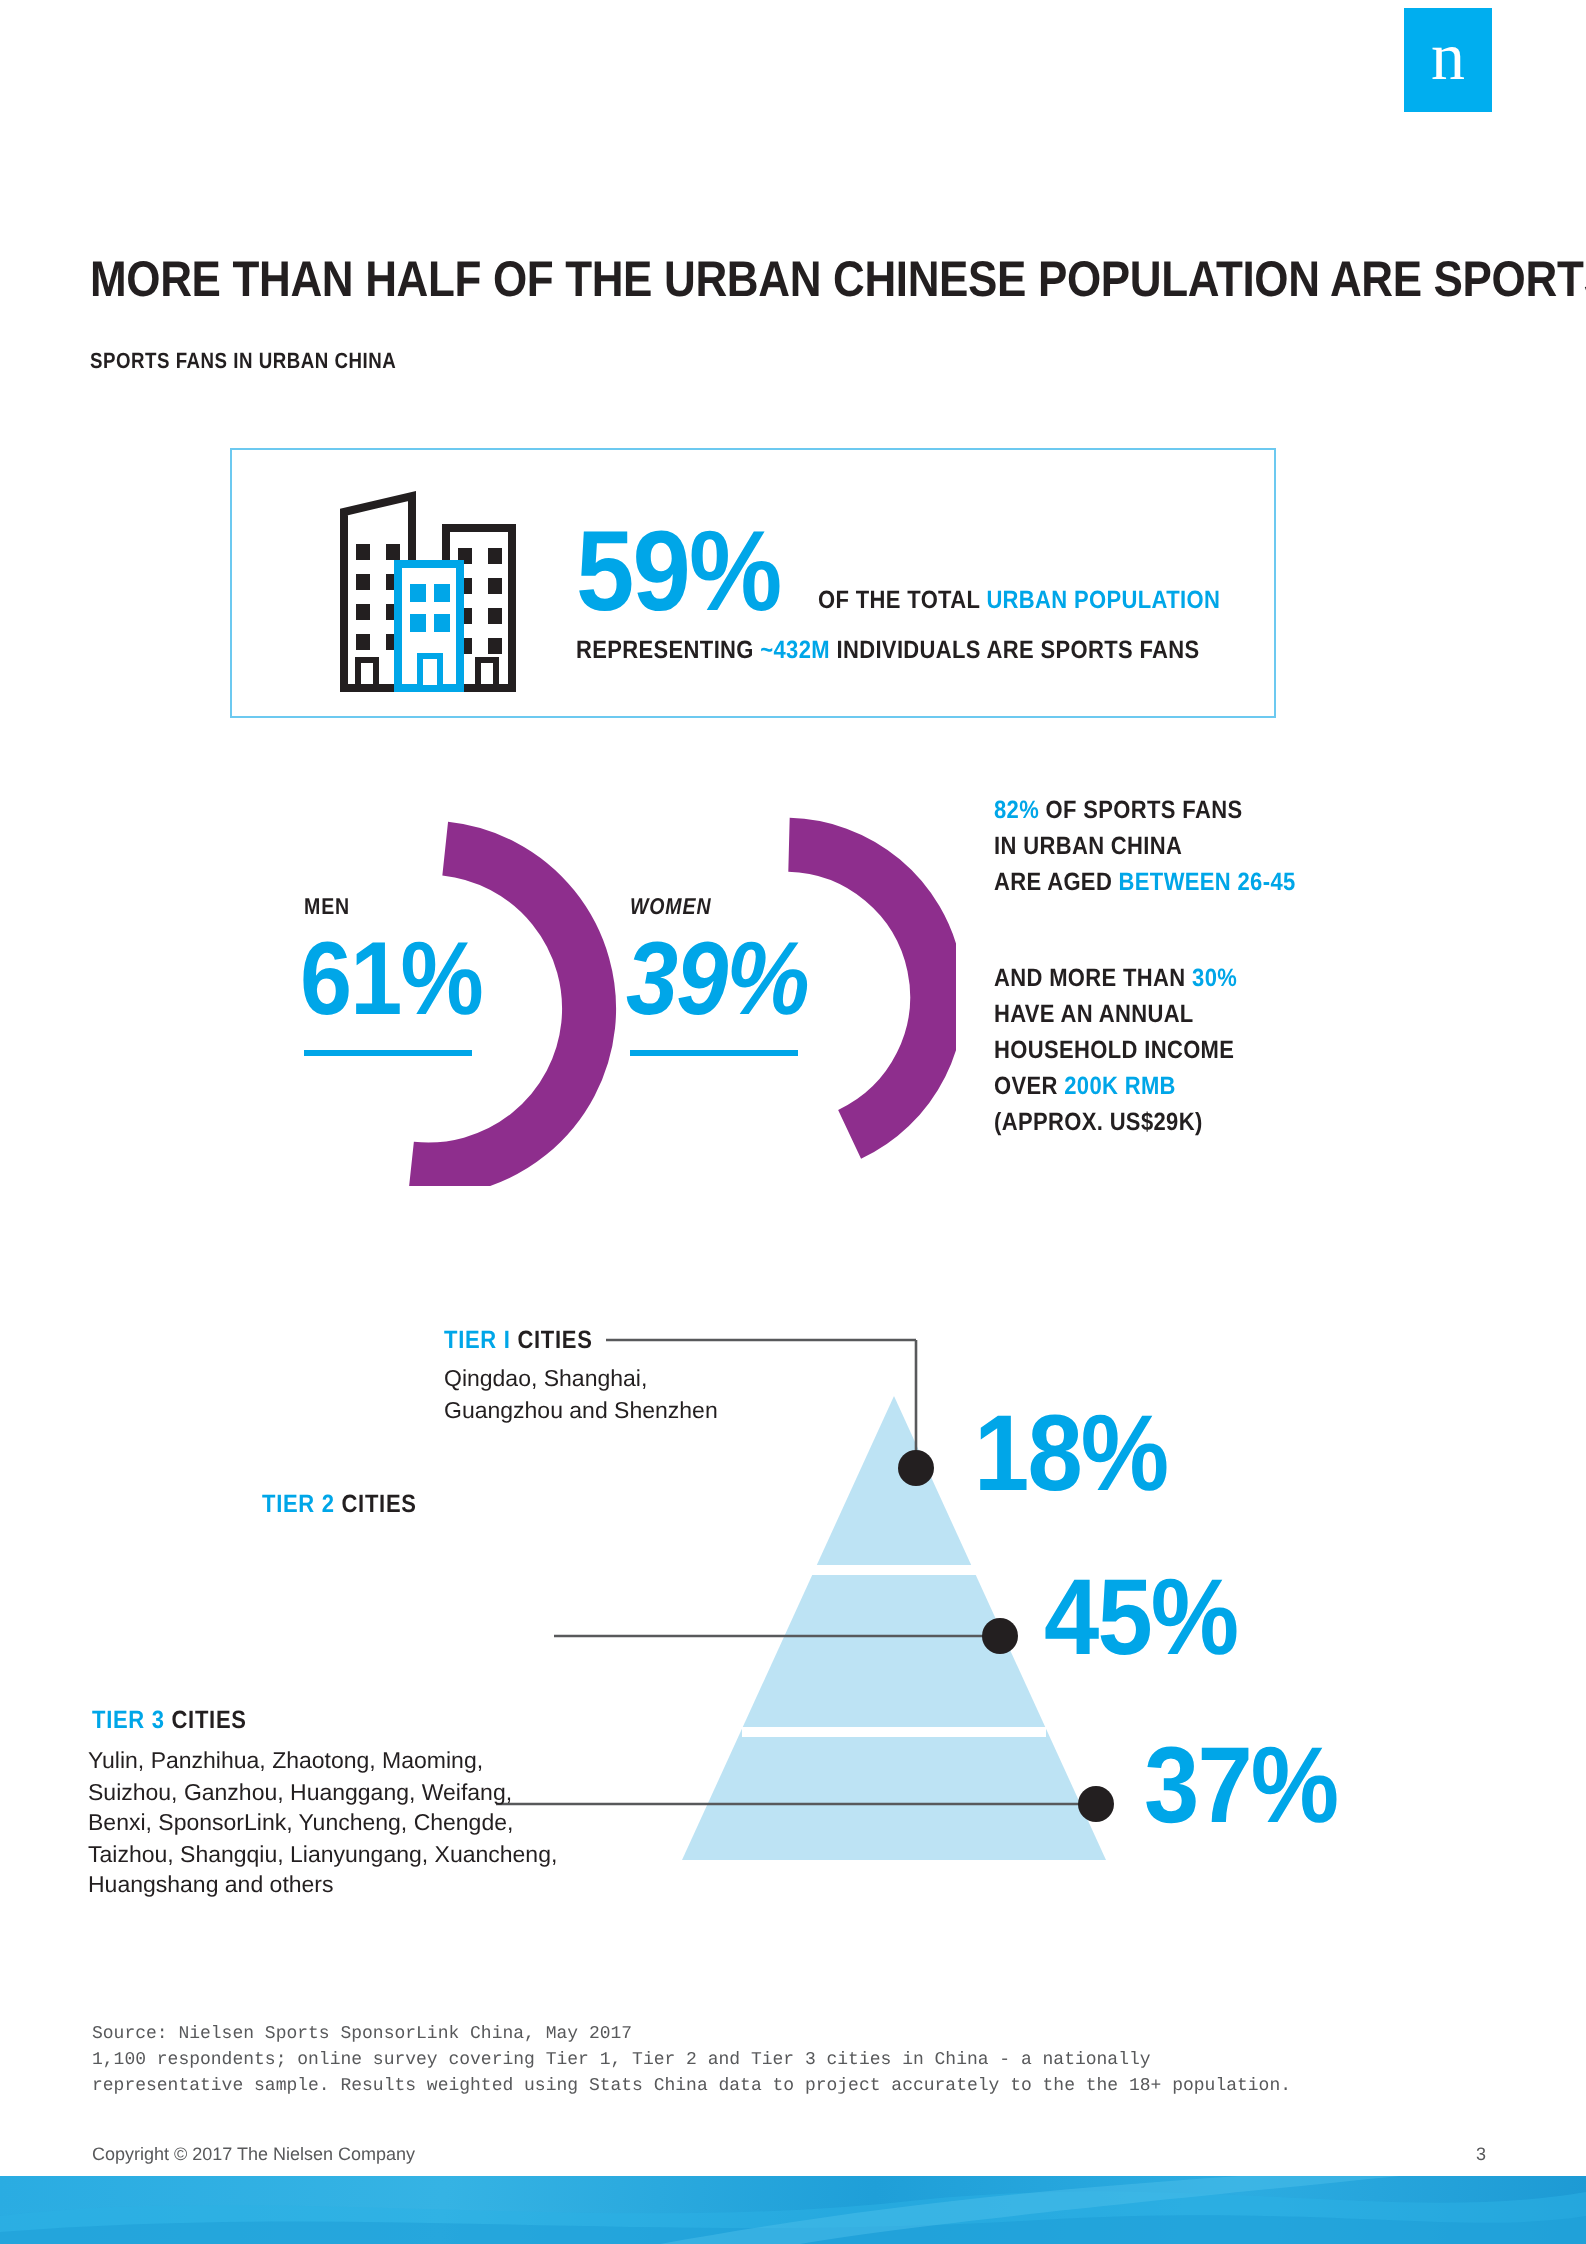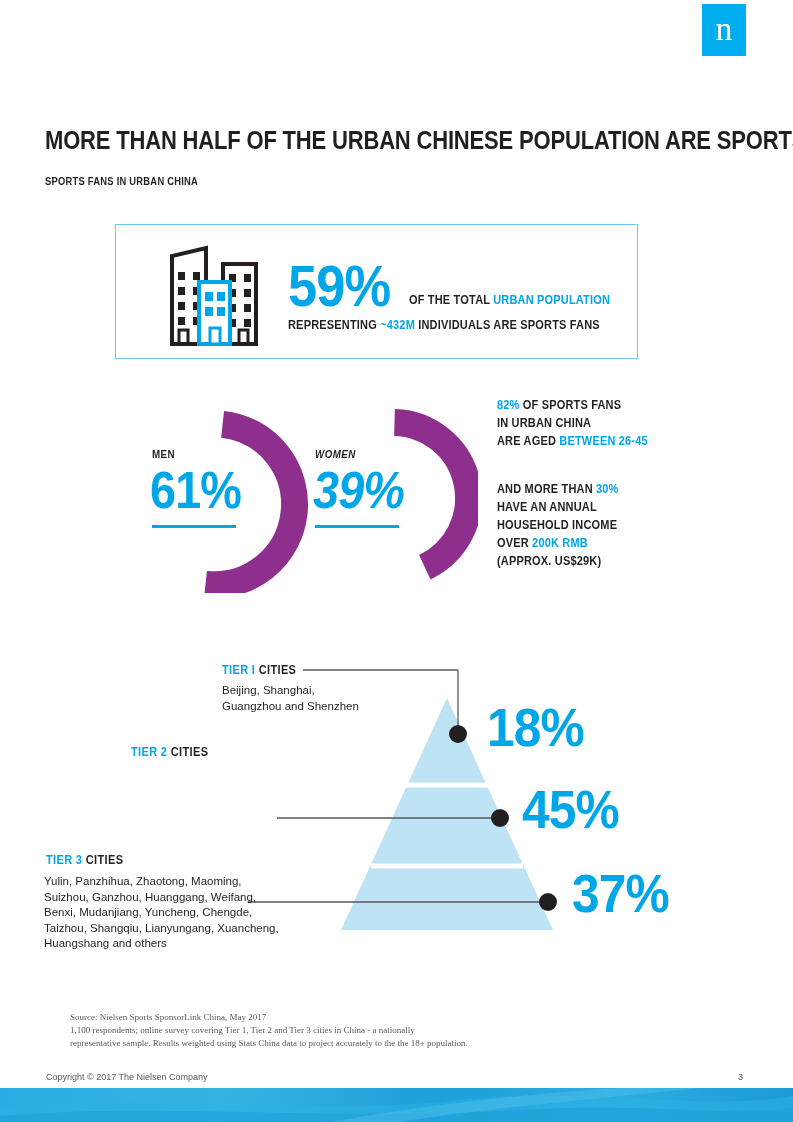--- a/index.html
+++ b/index.html
@@ -211,26 +211,25 @@
     transform: scaleX(0.92);
     transform-origin: left top;
     white-space: nowrap;
   }
 
   
   .source {
     position: absolute;
     left: 46px;
     top: 1011px;
-    font-family: Liberation Serif, serif;
+    font-family: Liberation Mono, monospace;
     font-size: 9px;
     color: #58595b;
     line-height: 13px;
     white-space: pre-line;
-    margin-left: 24px;
   }
   .copyright {
     position: absolute;
     left: 46px;
     top: 1072px;
     font-family: "Liberation Sans", sans-serif;
     font-size: 9px;
     color: #58595b;
   }
   .pagenum {
@@ -353,31 +352,31 @@
     <circle cx="458" cy="734" r="9" fill="#231f20"></circle>
 
     <line x1="277" y1="818" x2="499" y2="818" stroke="#58595b" stroke-width="1.3"></line>
     <circle cx="500" cy="818" r="9" fill="#231f20"></circle>
 
     <line x1="248" y1="902" x2="548" y2="902" stroke="#58595b" stroke-width="1.3"></line>
     <circle cx="548" cy="902" r="9" fill="#231f20"></circle>
   </svg>
 
   <div class="tier-head" style="left:222px; top:663px;"><span class="cy">TIER I</span> <span>CITIES</span></div>
-  <div class="tier-cities" style="left:222px; top:683px;">Beijing, Shanghai,
+  <div class="tier-cities" style="left:222px; top:683px;">Qingdao, Shanghai,
 Guangzhou and Shenzhen</div>
   <div class="pct-big" style="left:487px; top:700px;">18%</div>
 
   <div class="tier-head" style="left:131px; top:745px;"><span class="cy">TIER 2</span> <span>CITIES</span></div>
   <div class="pct-big" style="left:522px; top:782px;">45%</div>
 
   <div class="tier-head" style="left:46px; top:853px;"><span class="cy">TIER 3</span> <span>CITIES</span></div>
   <div class="tier-cities" style="left:44px; top:874px;">Yulin, Panzhihua, Zhaotong, Maoming,
 Suizhou, Ganzhou, Huanggang, Weifang,
-Benxi, Mudanjiang, Yuncheng, Chengde,
+Benxi, SponsorLink, Yuncheng, Chengde,
 Taizhou, Shangqiu, Lianyungang, Xuancheng,
 Huangshang and others</div>
   <div class="pct-big" style="left:572px; top:866px;">37%</div>
 
   <div class="source">Source: Nielsen Sports SponsorLink China, May 2017
 1,100 respondents; online survey covering Tier 1, Tier 2 and Tier 3 cities in China - a nationally
 representative sample. Results weighted using Stats China data to project accurately to the the 18+ population.</div>
   <div class="copyright">Copyright © 2017 The Nielsen Company</div>
   <div class="pagenum">3</div>
 

